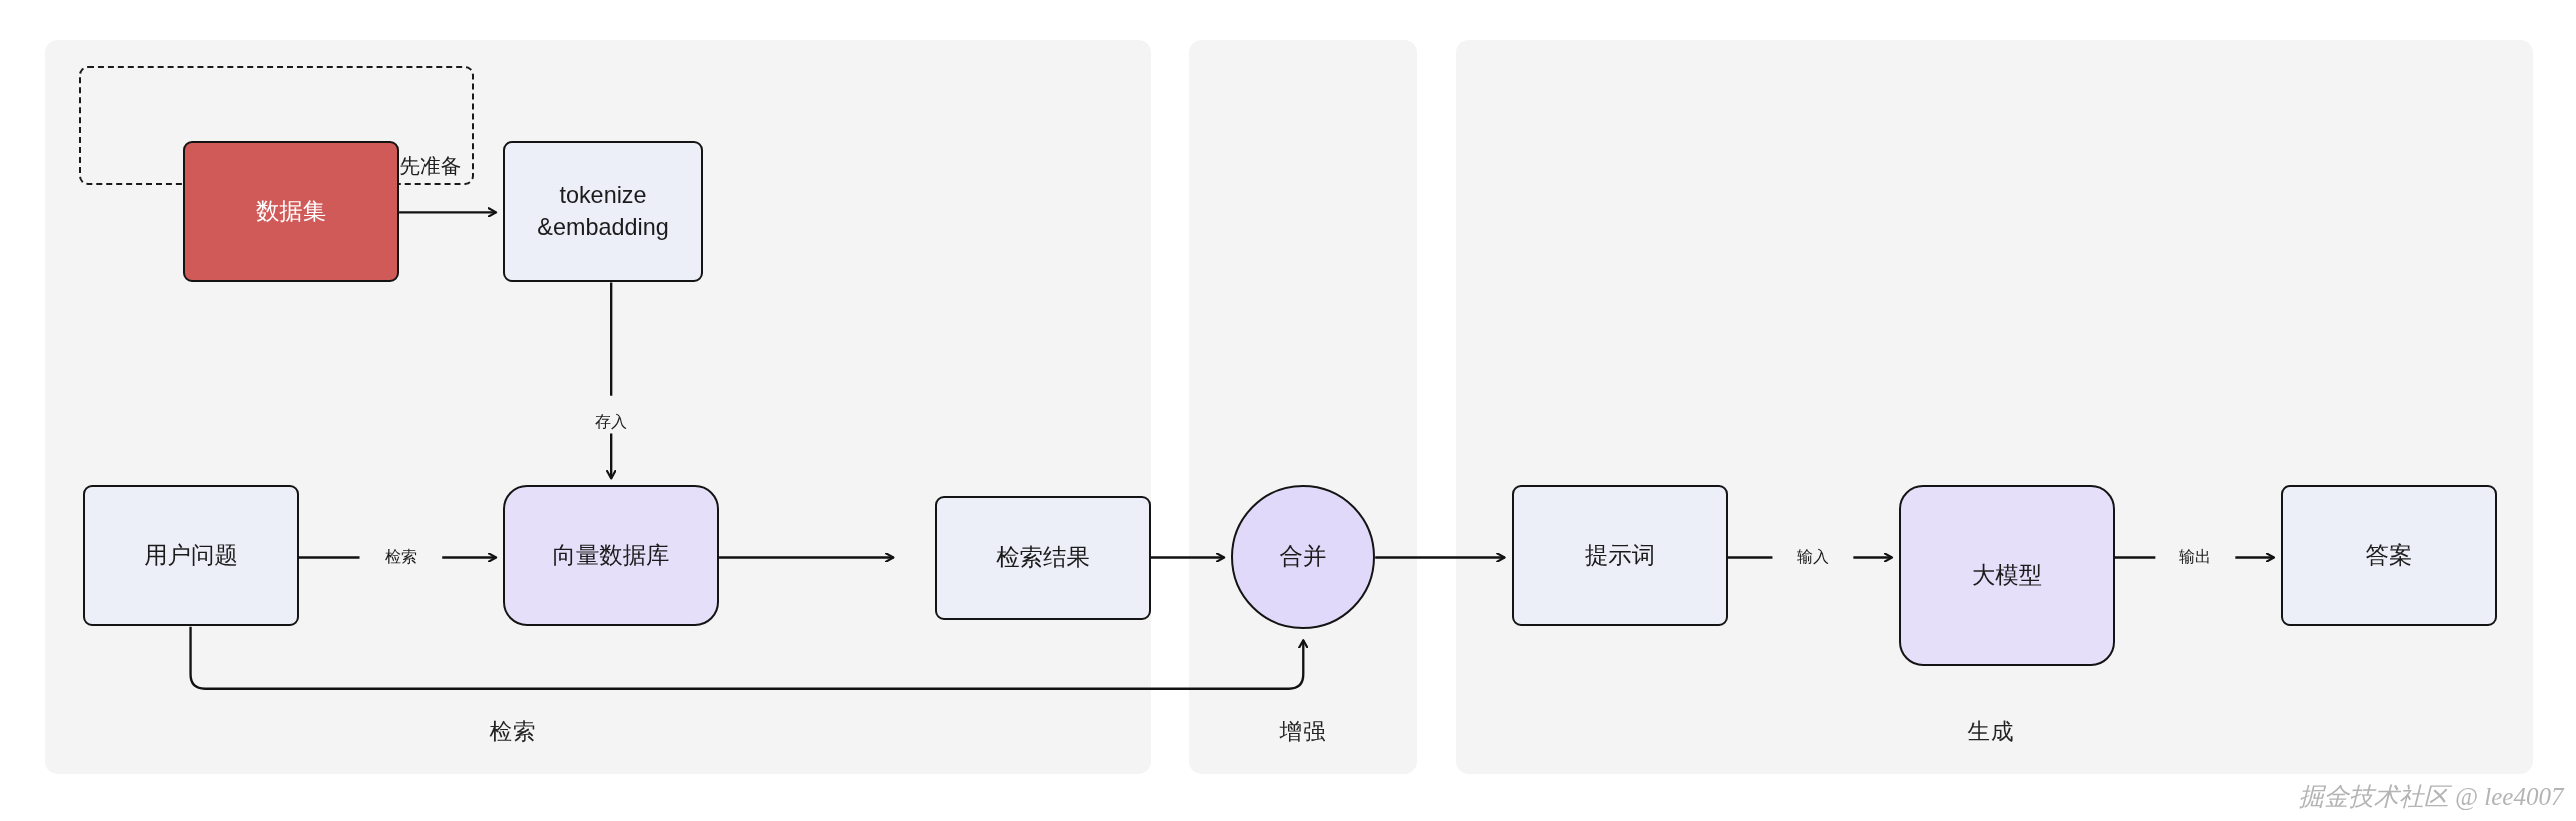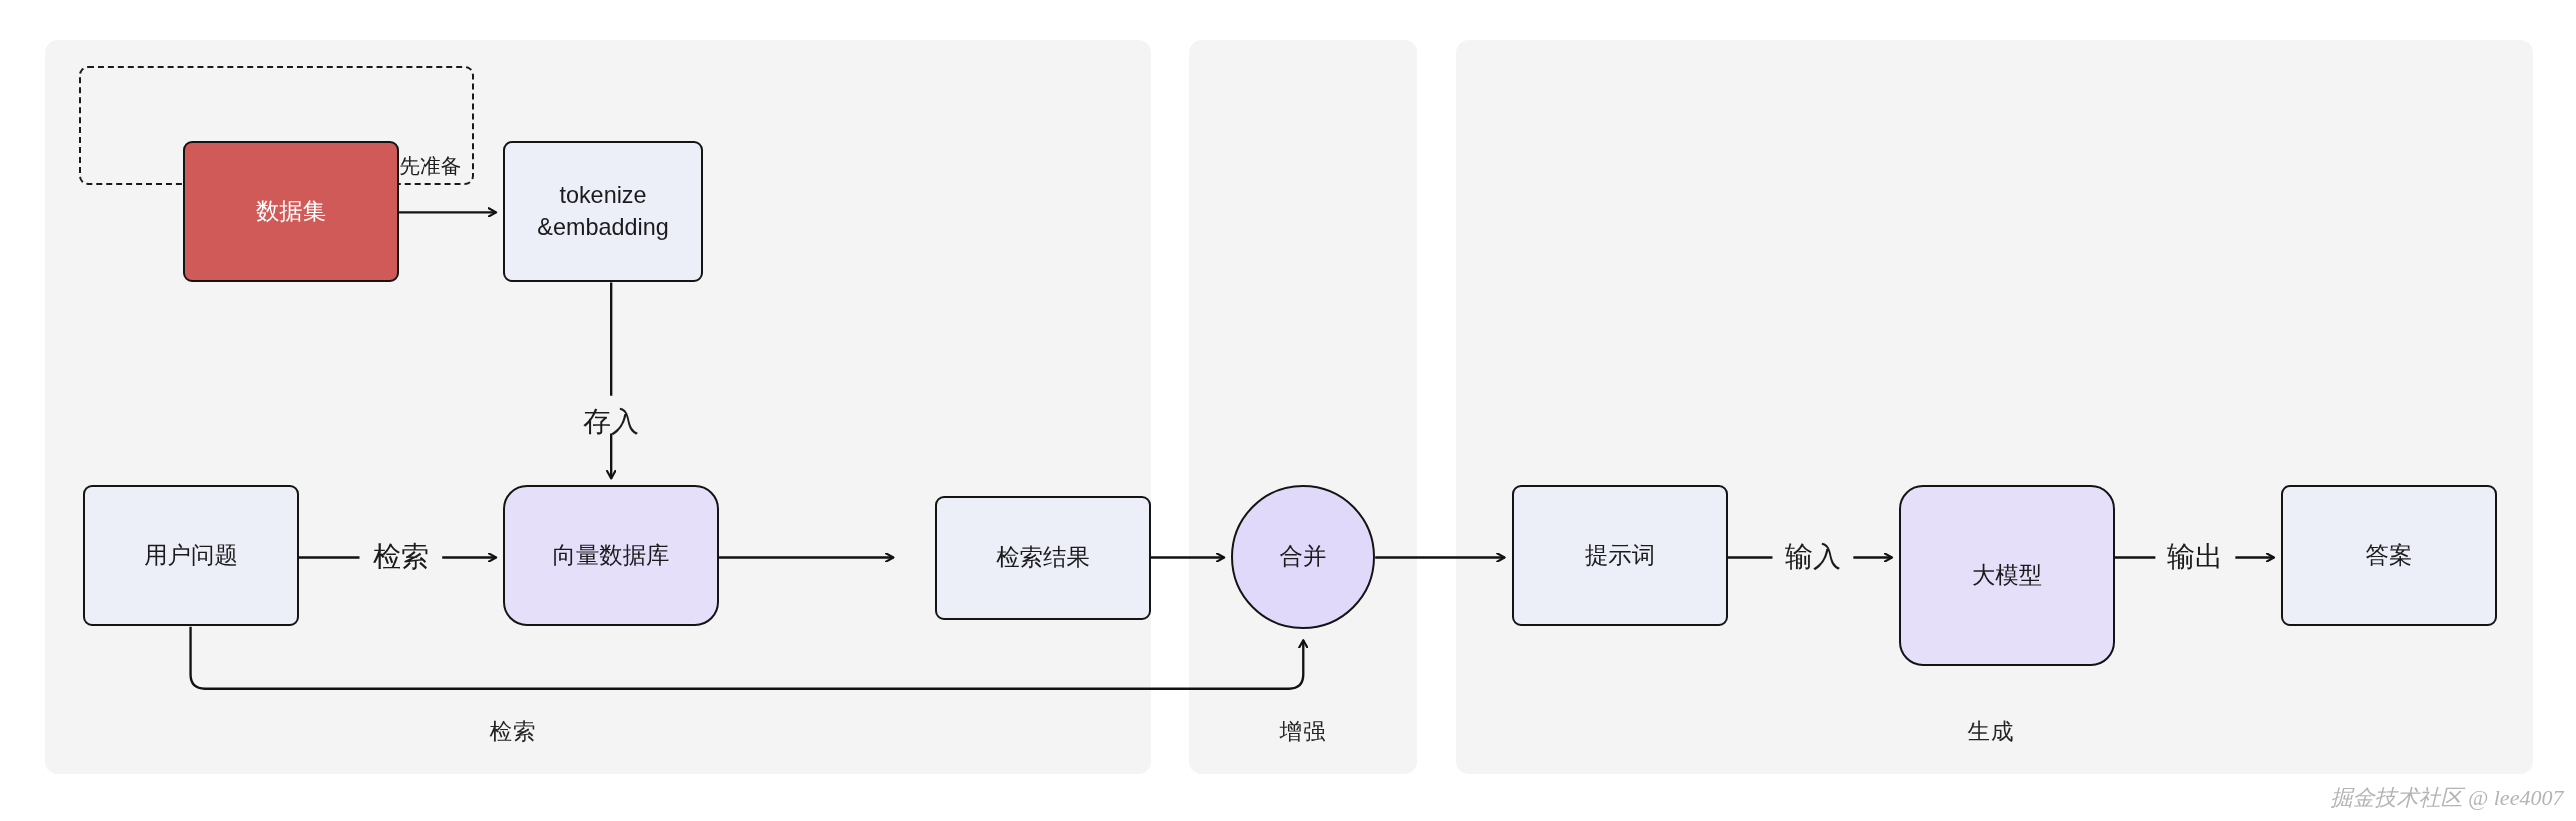--- a/index.html
+++ b/index.html
@@ -111,36 +111,36 @@
   }
   #edges path, #edges line {
     fill: none;
     stroke: #121212;
     stroke-width: 2.6;
   }
 
   
   .edge-label {
     position: absolute;
-    font-size: 28px;
+    font-size: 16px;
     color: #1b1b1b;
     white-space: nowrap;
     transform: translate(-50%, -50%);
   }
   #label-store    { left: 611px;  top: 422px; }
   #label-search   { left: 401px;  top: 557px; }
   #label-input    { left: 1813px; top: 557px; }
   #label-output   { left: 2195px; top: 557px; }
 
   
   #watermark {
     position: absolute;
     right: 12.6px;
     bottom: 9px;
-    font-size: 22px;
+    font-size: 25px;
     color: #b4b4b4;
     font-style: italic;
     font-family: "Liberation Serif", "DejaVu Serif", serif;
     white-space: nowrap;
   }
 </style>
 </head>
 <body>
 
 <div id="diagram-root">

